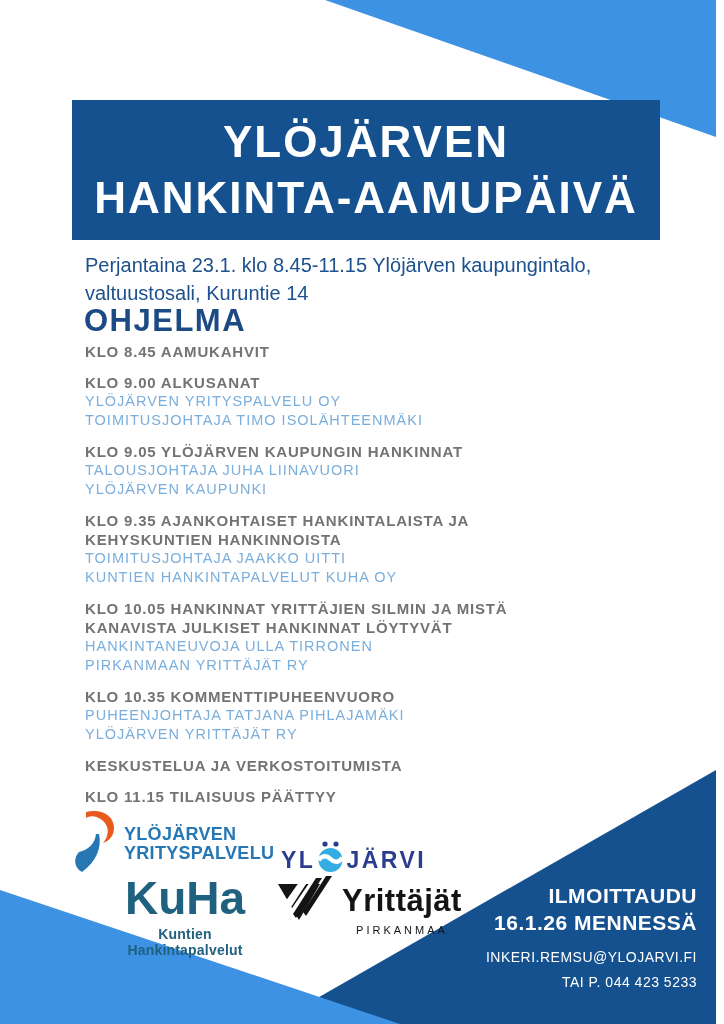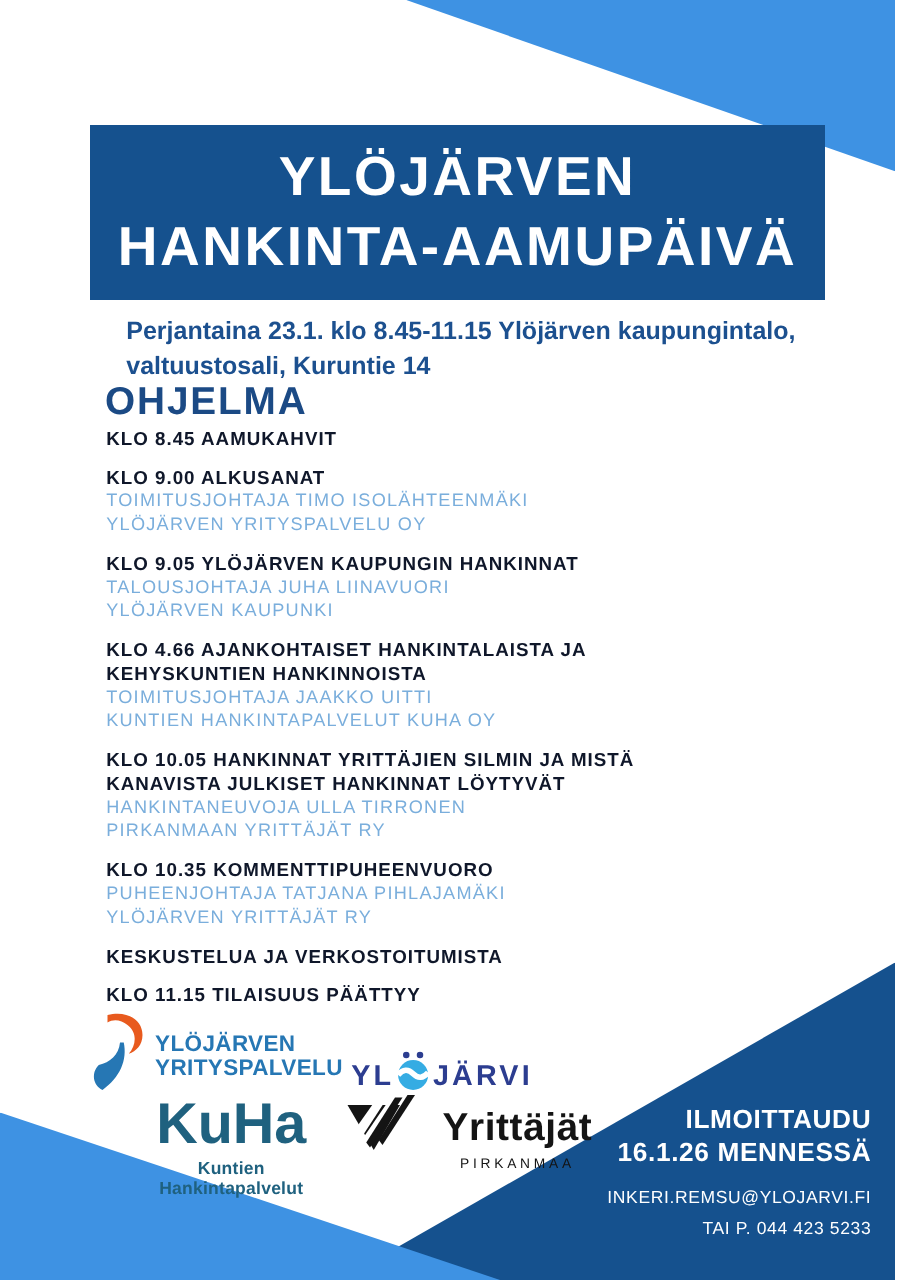--- a/index.html
+++ b/index.html
@@ -37,37 +37,37 @@
     display:flex;flex-direction:column;align-items:center;justify-content:center;
     text-align:center;
   }
   .banner .line{
     font-weight:bold;font-size:44px;line-height:56px;letter-spacing:2px;
   }
 
   
   .date-block{
     position:absolute;left:85px;top:251px;width:560px;
-    color:#1C508F;font-weight:bold;font-size:20px;line-height:28px;z-index:2;margin-left:16px;
+    color:#1C508F;font-weight:normal;font-size:20px;line-height:28px;z-index:2;
   }
 
   
   .section-heading{
     position:absolute;left:84px;top:303px;
     color:#1B4A85;font-weight:800;font-size:31px;letter-spacing:1.5px;z-index:2;text-align:center;
   }
 
   
   .program-list{
     position:absolute;left:85px;top:342px;width:510px;
     display:flex;flex-direction:column;gap:12px;z-index:2;
   }
   .program-item{display:flex;flex-direction:column;}
   .program-title{
-    color:#0f172a;font-weight:bold;font-size:15px;line-height:19px;letter-spacing:0.8px;
+    color:#737373;font-weight:bold;font-size:15px;line-height:19px;letter-spacing:0.8px;
   }
   .program-detail{
     color:#7AAEDC;font-weight:500;font-size:14.5px;line-height:19px;letter-spacing:1px;
   }
 
   
   .logo-yp{
     position:absolute;left:72px;top:810px;display:flex;align-items:center;gap:6px;z-index:4;
   }
   .logo-yp-text{color:#2677B4;font-weight:bold;font-size:18px;line-height:19px;letter-spacing:0.3px;}
@@ -78,21 +78,21 @@
   }
   .logo-ylojarvi .o-glyph{display:inline-block;margin:0 2px;}
 
   .logo-kuha{
     position:absolute;left:100px;top:874px;width:170px;text-align:center;z-index:4;color:#1F617F;
   }
   .logo-kuha .kuha-name{font-weight:bold;font-size:46px;line-height:48px;letter-spacing:0px;}
   .logo-kuha .kuha-sub{font-weight:bold;font-size:14px;margin-top:4px;letter-spacing:0.2px;}
 
   .logo-yrittajat{
-    position:absolute;left:276px;top:876px;display:flex;align-items:center;gap:20px;z-index:4;color:#141414;
+    position:absolute;left:276px;top:876px;display:flex;align-items:center;gap:8px;z-index:4;color:#141414;
   }
   .logo-yrittajat .yr-col{display:flex;flex-direction:column;align-items:center;margin-top:8px;}
   .logo-yrittajat .yr-name{font-weight:800;font-size:31px;line-height:34px;letter-spacing:0.5px;}
   .logo-yrittajat .yr-sub{font-weight:normal;font-size:11px;letter-spacing:3px;margin-top:6px;}
 
   
   .register{
     position:absolute;right:19px;top:882px;text-align:right;color:#ffffff;z-index:4;
   }
   .register .reg-bold{font-weight:800;font-size:21px;line-height:27px;letter-spacing:0.5px;}
@@ -119,30 +119,30 @@
   </div>
 
   <div class="section-heading">OHJELMA</div>
 
   <div class="program-list">
       <div class="program-item">
         <div class="program-title">KLO 8.45 AAMUKAHVIT</div>
       </div>
       <div class="program-item">
         <div class="program-title">KLO 9.00 ALKUSANAT</div>
+        <div class="program-detail">YLÖJÄRVEN YRITYSPALVELU OY</div>
         <div class="program-detail">TOIMITUSJOHTAJA TIMO ISOLÄHTEENMÄKI</div>
-        <div class="program-detail">YLÖJÄRVEN YRITYSPALVELU OY</div>
       </div>
       <div class="program-item">
         <div class="program-title">KLO 9.05 YLÖJÄRVEN KAUPUNGIN HANKINNAT</div>
         <div class="program-detail">TALOUSJOHTAJA JUHA LIINAVUORI</div>
         <div class="program-detail">YLÖJÄRVEN KAUPUNKI</div>
       </div>
       <div class="program-item">
-        <div class="program-title">KLO 4.66 AJANKOHTAISET HANKINTALAISTA JA</div>
+        <div class="program-title">KLO 9.35 AJANKOHTAISET HANKINTALAISTA JA</div>
         <div class="program-title">KEHYSKUNTIEN HANKINNOISTA</div>
         <div class="program-detail">TOIMITUSJOHTAJA JAAKKO UITTI</div>
         <div class="program-detail">KUNTIEN HANKINTAPALVELUT KUHA OY</div>
       </div>
       <div class="program-item">
         <div class="program-title">KLO 10.05 HANKINNAT YRITTÄJIEN SILMIN JA MISTÄ</div>
         <div class="program-title">KANAVISTA JULKISET HANKINNAT LÖYTYVÄT</div>
         <div class="program-detail">HANKINTANEUVOJA ULLA TIRRONEN</div>
         <div class="program-detail">PIRKANMAAN YRITTÄJÄT RY</div>
       </div>

